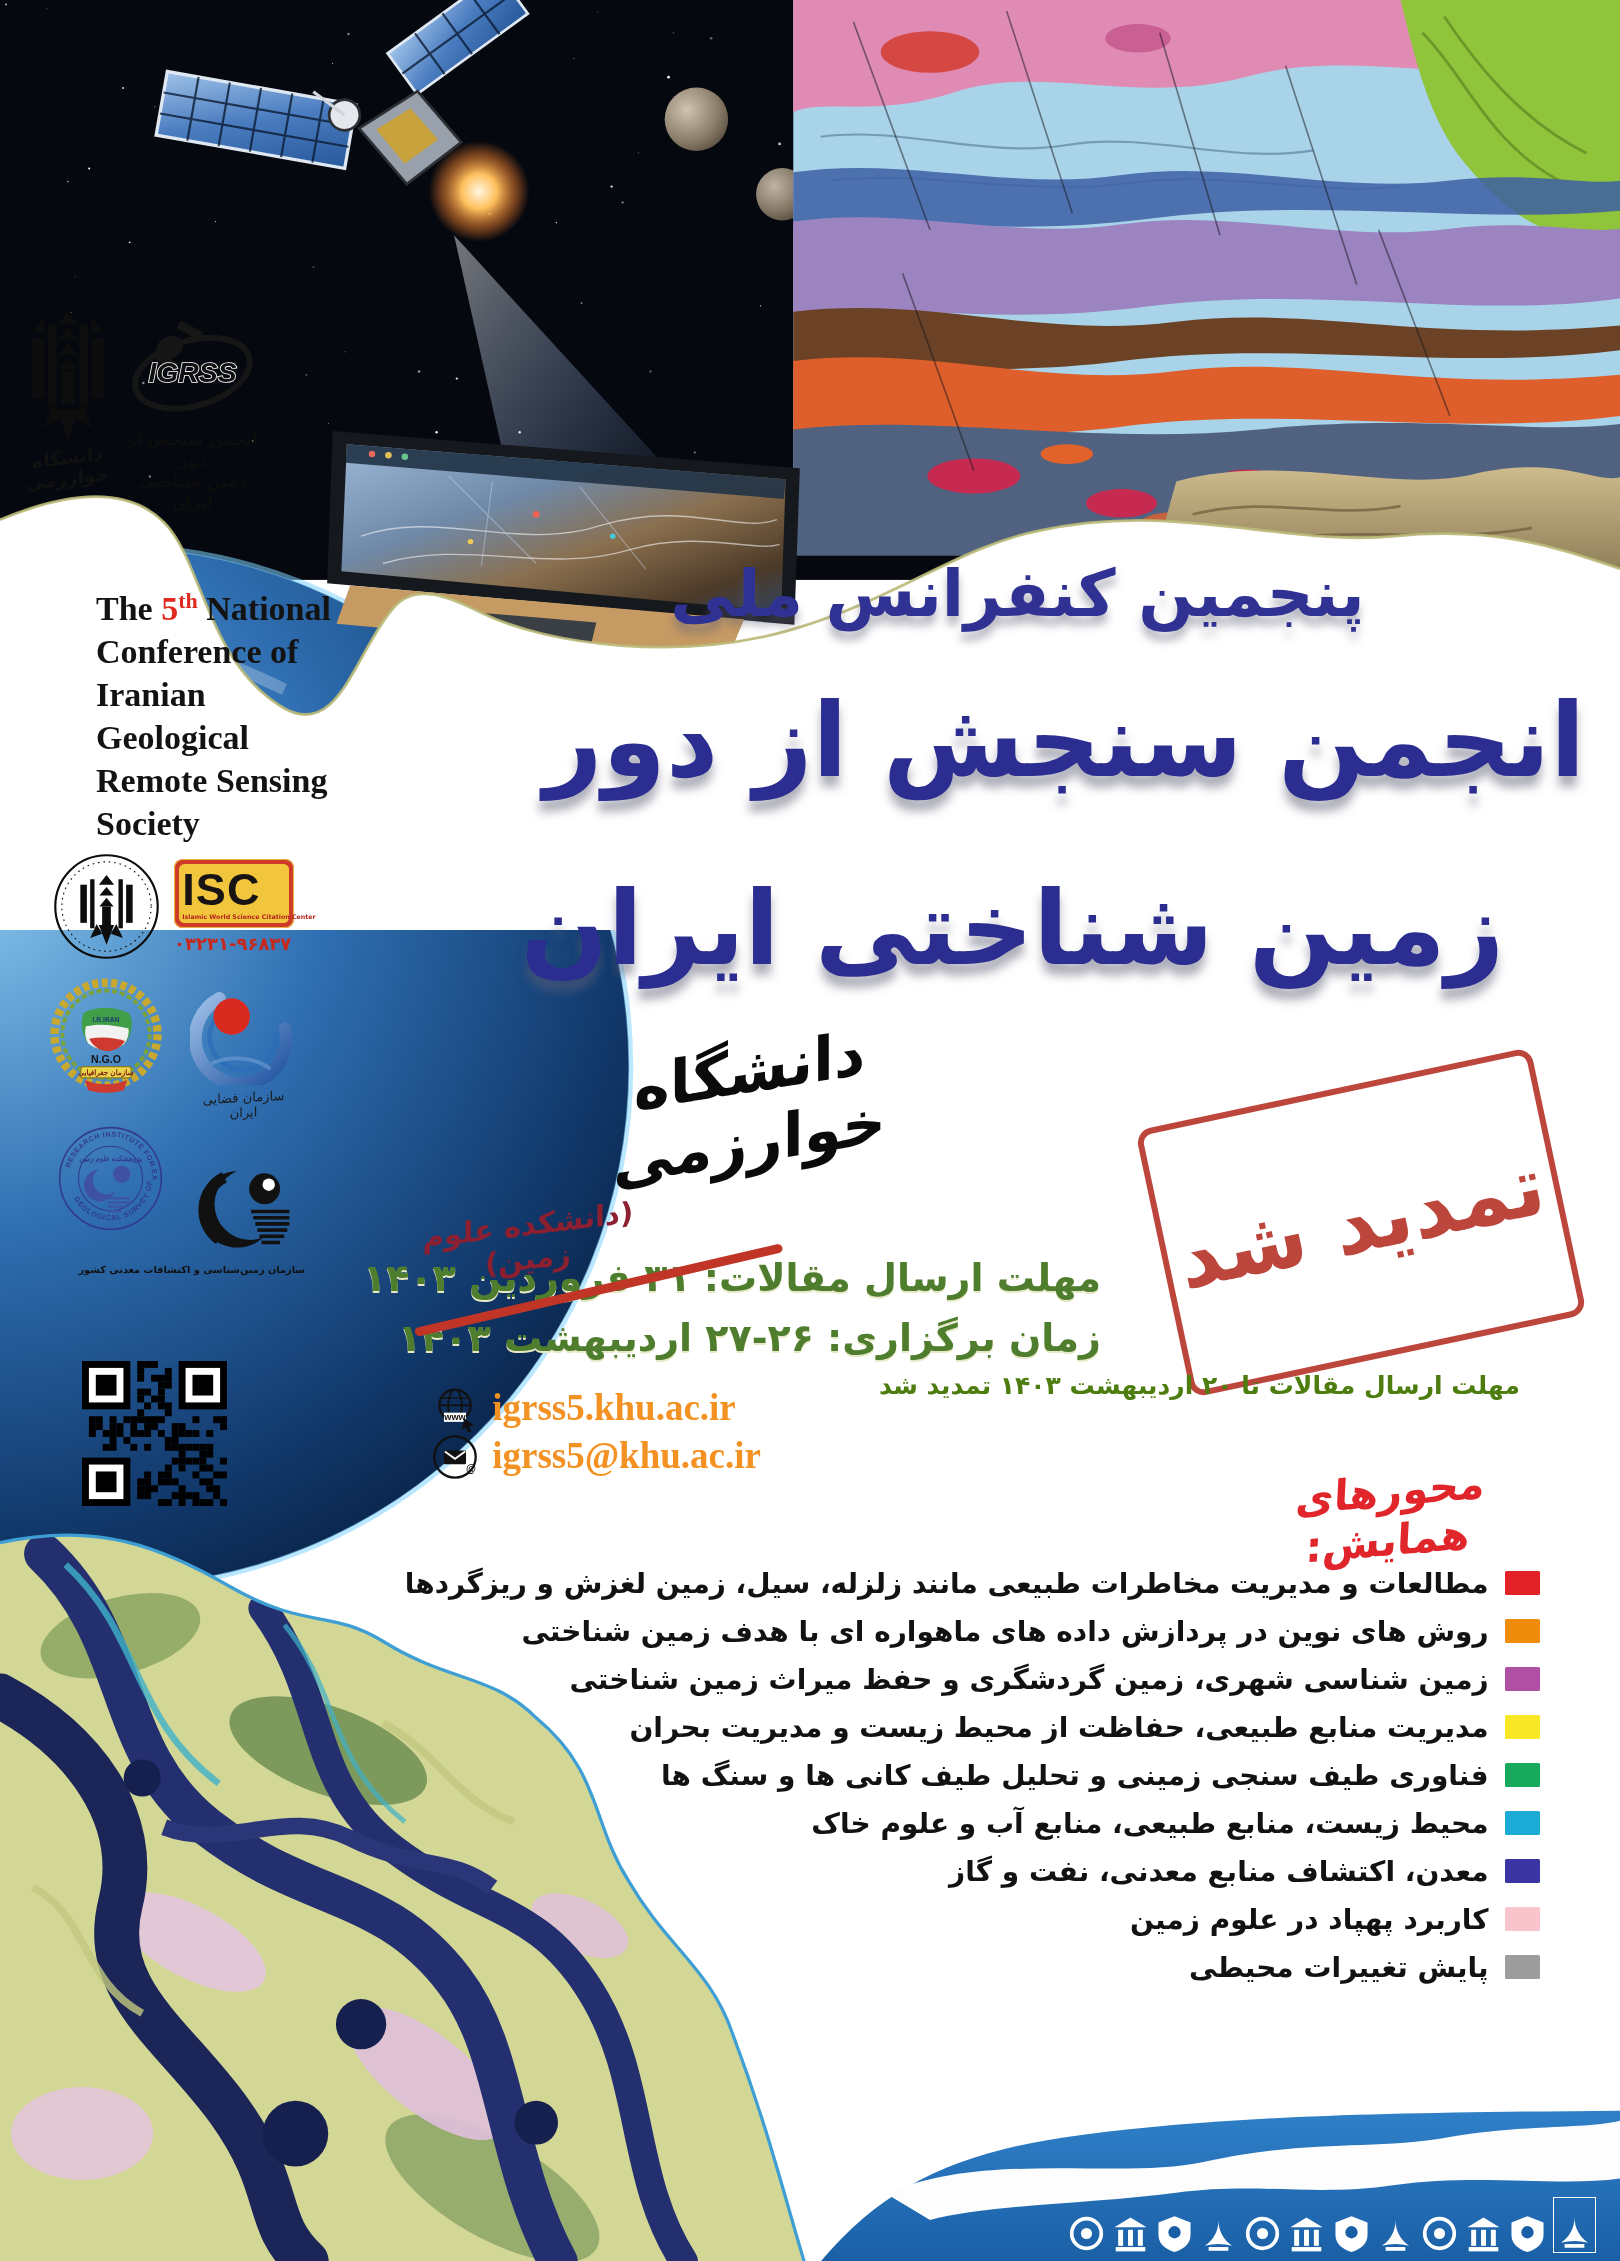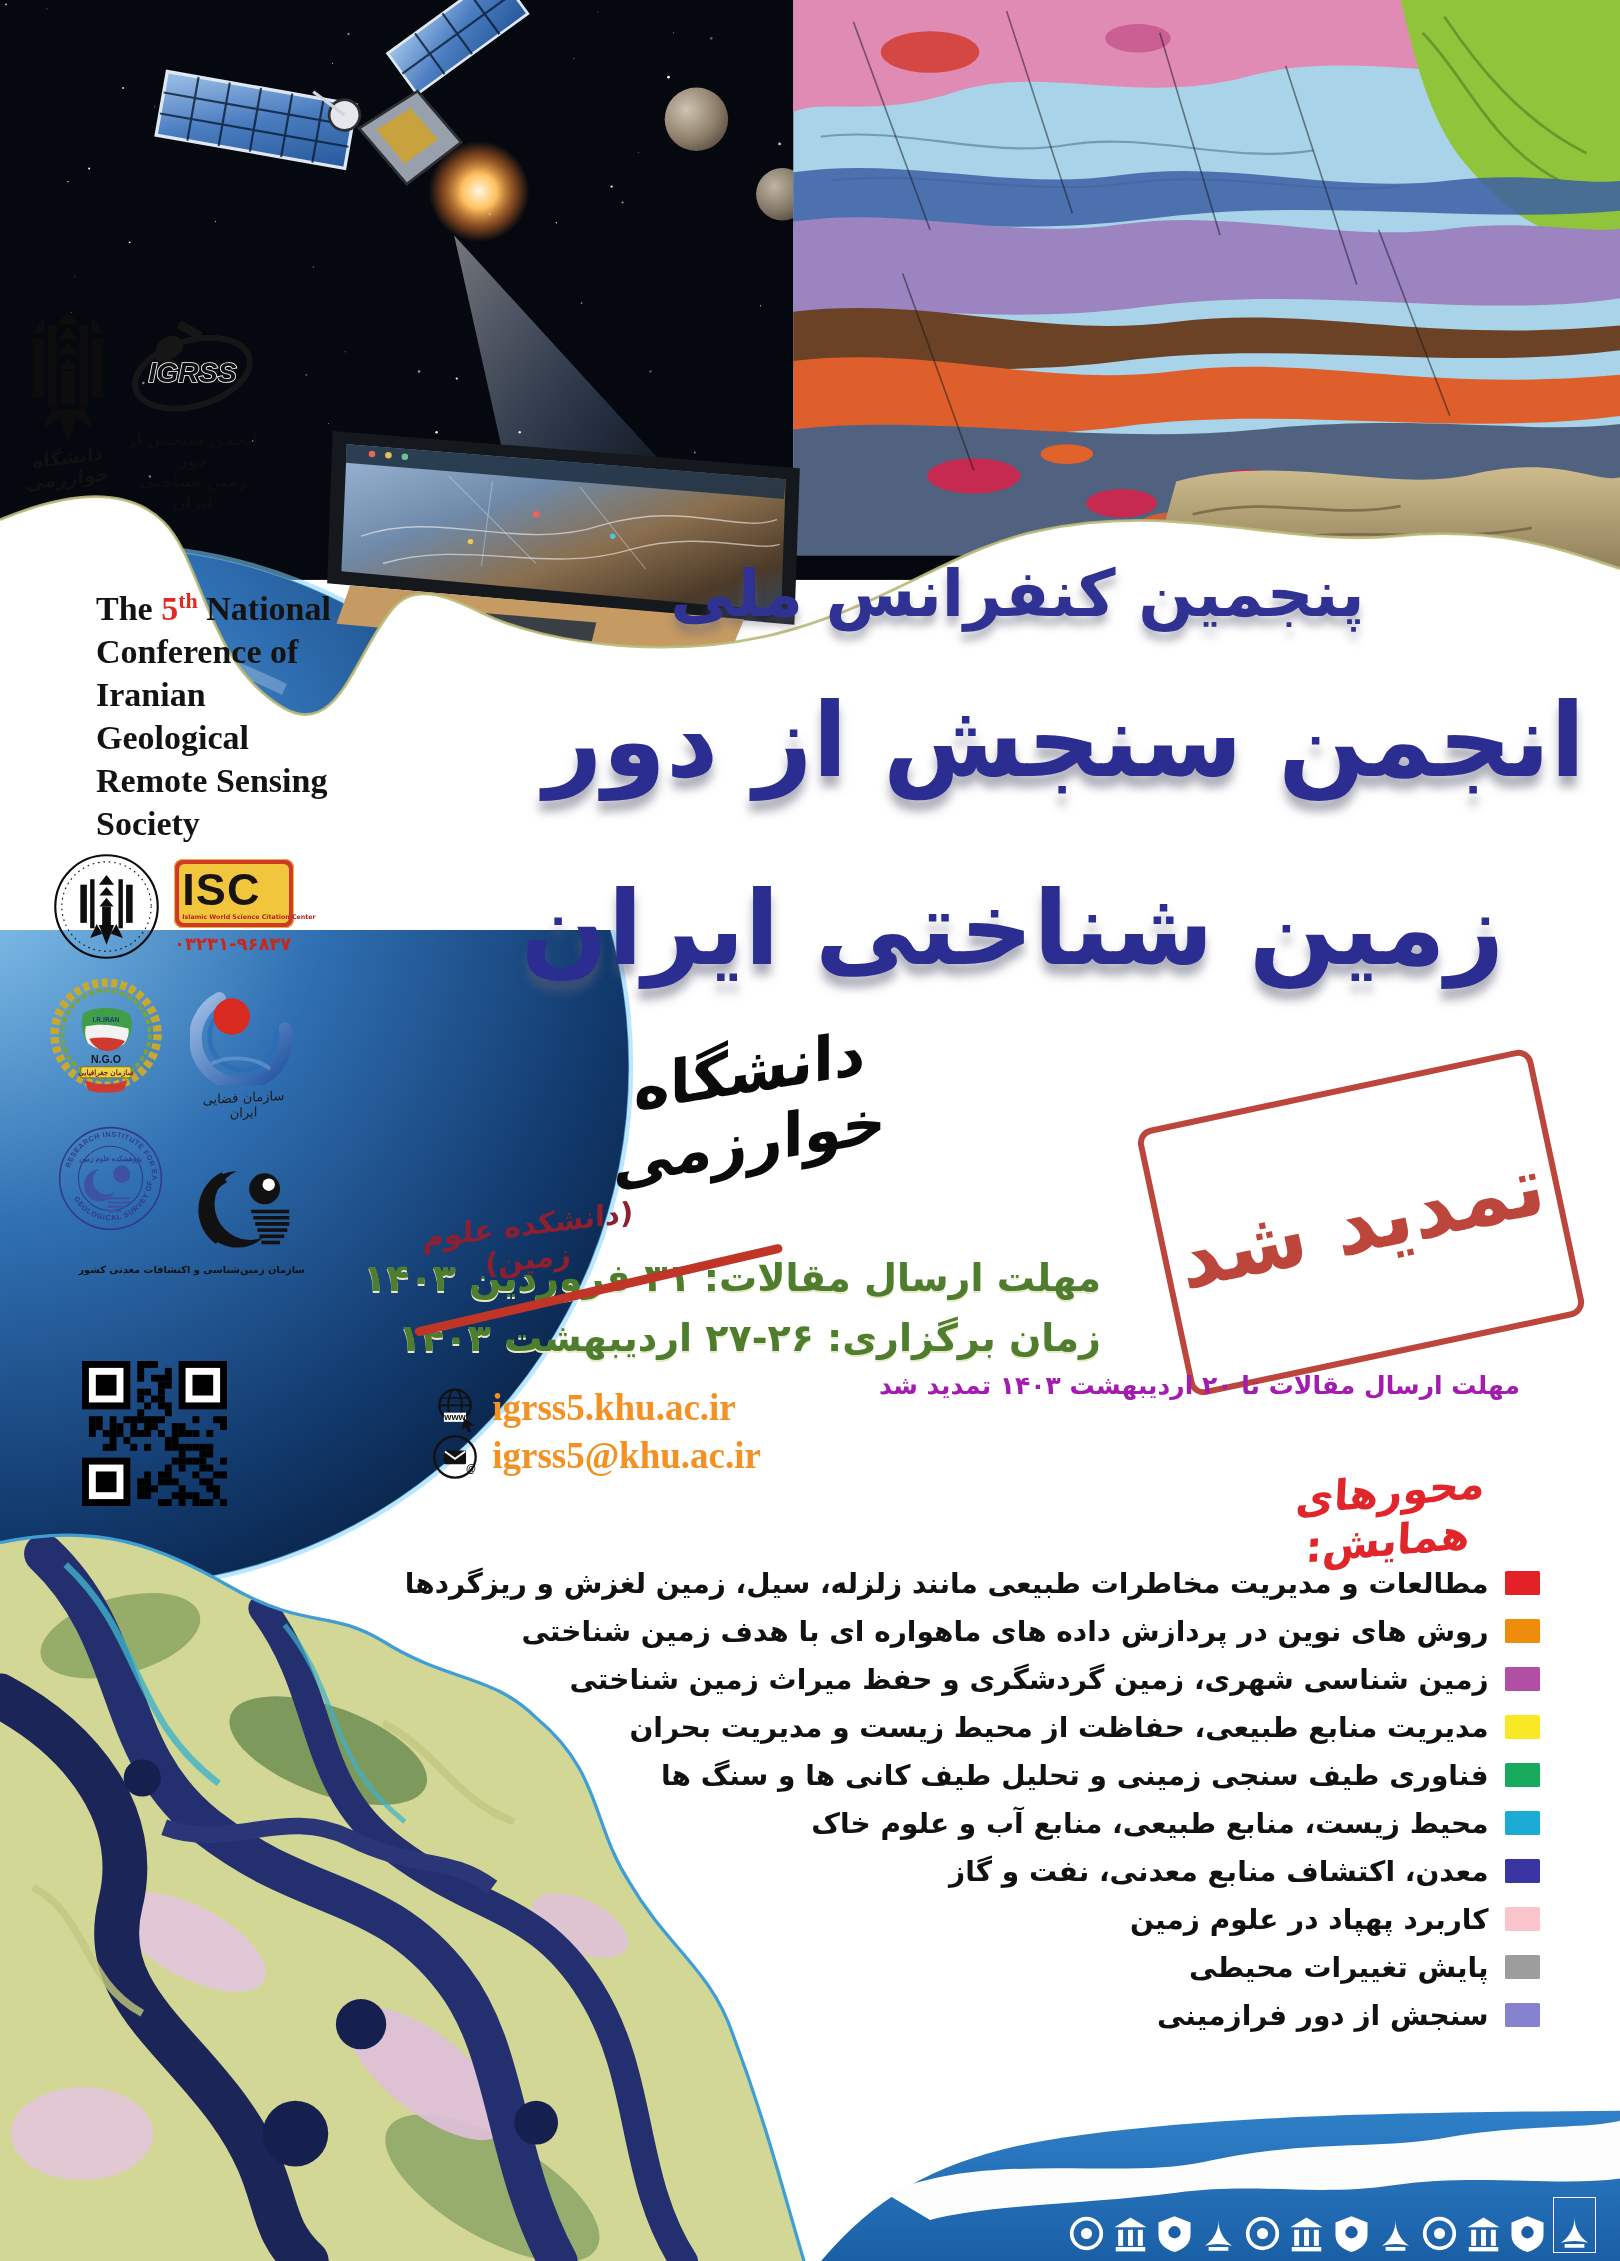--- a/index.html
+++ b/index.html
@@ -52,21 +52,21 @@
      text-shadow:0 1.6px 0 #e8e8c8;}
   .deadline{right:520px;top:1256px;}
   .event{right:520px;top:1316px;}
   .strike{left:415px;top:1328px;width:377px;height:9.3px;background:#c13527;
      transform:rotate(-13deg);transform-origin:left center;border-radius:4.4px;z-index:3;}
 
   .stamp{left:1159px;top:1086px;width:392px;height:261px;transform:rotate(-12deg);
      border:6.6px solid #b8372e;border-radius:15.3px;display:flex;align-items:center;justify-content:center;
      color:#b8372e;font-size:83px;font-weight:bold;direction:rtl;opacity:.93;
      box-shadow:inset 0 0 25px rgba(255,255,255,.65);}
-  .note{right:101px;top:1371px;direction:rtl;white-space:nowrap;font-size:25px;font-weight:bold;color:#a21caf;}
+  .note{right:101px;top:1371px;direction:rtl;white-space:nowrap;font-size:25px;font-weight:bold;color:#4d7c0f;}
 
   .contact-row{display:flex;align-items:flex-start;gap:14.2px;}
   .website-row{left:432px;top:1386px;}
   .email-row{left:432px;top:1434px;}
   .contact-text{font-family:"Liberation Serif",serif;font-weight:bold;font-size:37px;color:#f39222;}
 
   .topics-heading{left:1236px;top:1467px;width:306px;text-align:center;direction:rtl;
      font-size:42px;font-weight:bold;color:#e0262b;transform:rotate(-5deg) skewX(-8deg);}
   .topics{right:81px;top:1559px;display:flex;flex-direction:column;direction:rtl;}
   .topic{display:flex;align-items:center;gap:16.4px;height:48px;justify-content:flex-start;}
@@ -684,24 +684,20 @@
         <span class="tlabel">معدن، اکتشاف منابع معدنی، نفت و گاز</span>
       </div>
       <div class="topic">
         <span class="bullet" style="background: rgb(250, 196, 204);"></span>
         <span class="tlabel">کاربرد پهپاد در علوم زمین</span>
       </div>
       <div class="topic">
         <span class="bullet" style="background: rgb(157, 157, 157);"></span>
         <span class="tlabel">پایش تغییرات محیطی</span>
       </div>
-      <div class="topic">
-        <span class="bullet" style="background: rgb(134, 130, 207);"></span>
-        <span class="tlabel">سنجش از دور فرازمینی</span>
-      </div>
     </div>
 
   <div id="uni-strip" class="abs uni-strip">
       <div class="uni-logo">
         <svg viewBox="0 0 60 62">
           <circle cx="30" cy="30" r="24" fill="none" stroke="#fff" stroke-width="6"></circle>
           <circle cx="30" cy="30" r="9" fill="#fff"></circle>
         </svg>
       </div>
       <div class="uni-logo">

